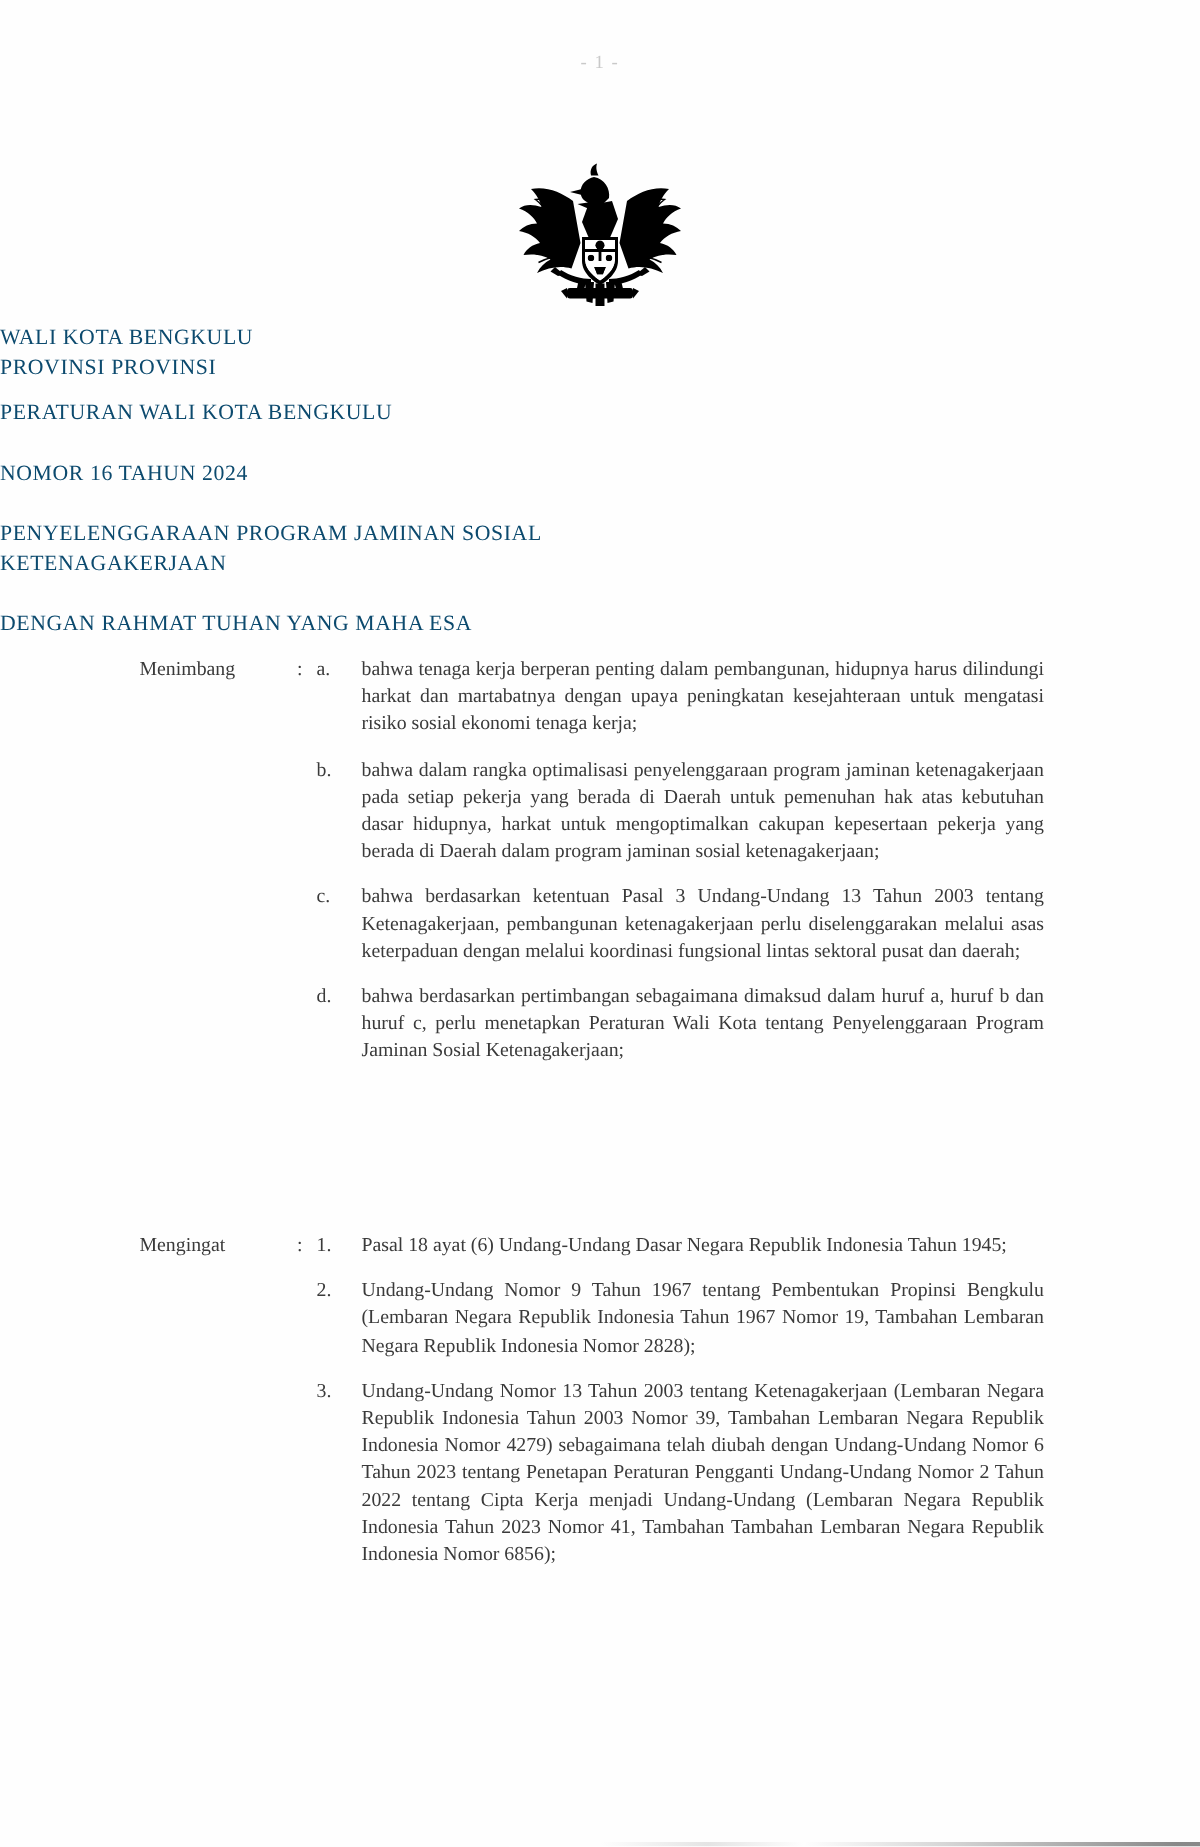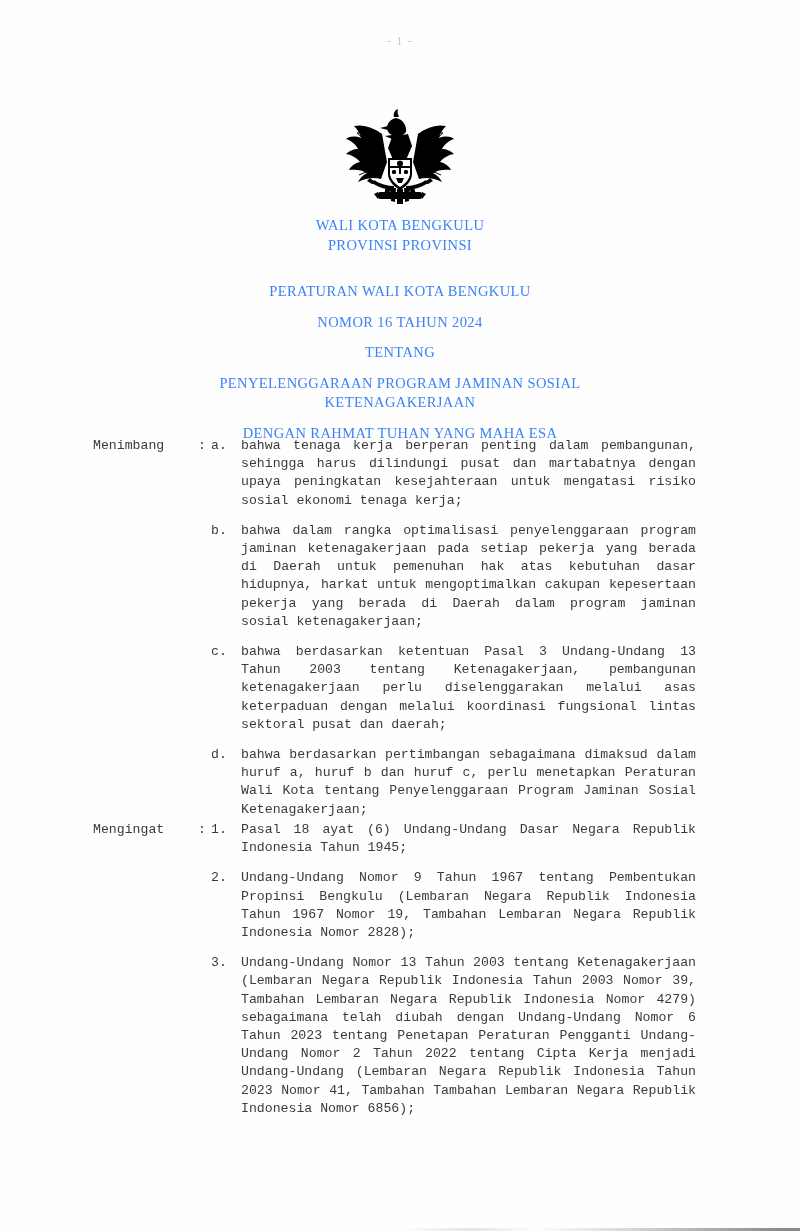--- a/index.html
+++ b/index.html
@@ -51,46 +51,44 @@
     height: 104px;
     filter: grayscale(100%) contrast(150%);
   }
 
   
   .heading {
     position: absolute;
     top: 216px;
     left: 0;
     width: 800px;
-    text-align: center;
-    color: #3b82f6;
+    color: #0c4a6e;
   }
   .heading .ln {
     font-size: 14.5px;
     line-height: 19.5px;
     letter-spacing: 0.4px;
     white-space: pre-line;
   }
-  .heading .gap-sm { margin-top: 11px; }
-  .heading .gap-md { margin-top: 27px; }
+  .heading .gap-sm { margin-top: 21px; }
+  .heading .gap-md { margin-top: 11px; }
 
   
   .body-block {
     position: absolute;
     left: 0;
     width: 800px;
   }
   #menimbang-block { top: 437px; }
   #mengingat-block { top: 821px; }
 
   .clause-row {
     display: flex;
     align-items: flex-start;
     margin-bottom: 12px;
-    font-family: Liberation Mono, monospace;
   }
   .clause-row:last-child { margin-bottom: 0; }
 
   .label-cell {
     width: 105px;
     flex: 0 0 105px;
     margin-left: 93px;
     font-size: 13.2px;
     line-height: 18.2px;
     color: #3a3a3a;
@@ -195,33 +193,32 @@
         <path d="M82 90 L78 88 L78 95 Z"></path>
       </g>
     </svg>
   </div>
 
   <div class="heading">
     <div class="ln">WALI KOTA BENGKULU</div>
     <div class="ln">PROVINSI PROVINSI</div>
     <div class="ln gap-md">PERATURAN WALI KOTA BENGKULU</div>
     <div class="ln gap-sm">NOMOR  16  TAHUN 2024</div>
-    <div class="ln gap-sm">TENTANG</div>
     <div class="ln gap-sm">PENYELENGGARAAN PROGRAM JAMINAN SOSIAL
 KETENAGAKERJAAN</div>
     <div class="ln gap-sm">DENGAN RAHMAT TUHAN YANG MAHA ESA</div>
   </div>
 
   <div class="body-block" id="menimbang-block">
 
     <div class="clause-row">
       <div class="label-cell">Menimbang</div>
       <div class="colon-cell">:</div>
       <div class="marker-cell">a.</div>
-      <div class="text-cell last-justify">bahwa tenaga kerja berperan penting dalam pembangunan, sehingga harus dilindungi pusat dan martabatnya dengan upaya peningkatan kesejahteraan untuk mengatasi risiko sosial ekonomi tenaga kerja;</div>
+      <div class="text-cell last-justify">bahwa tenaga kerja berperan penting dalam pembangunan, hidupnya harus dilindungi harkat dan martabatnya dengan upaya peningkatan kesejahteraan untuk mengatasi risiko sosial ekonomi tenaga kerja;</div>
     </div>
 
     <div class="clause-row">
       <div class="label-cell"></div>
       <div class="colon-cell"></div>
       <div class="marker-cell">b.</div>
       <div class="text-cell last-justify">bahwa dalam rangka optimalisasi penyelenggaraan program jaminan ketenagakerjaan pada setiap pekerja yang berada di Daerah untuk pemenuhan hak atas kebutuhan dasar hidupnya, harkat untuk mengoptimalkan cakupan kepesertaan pekerja yang berada di Daerah dalam program jaminan sosial ketenagakerjaan;</div>
     </div>
 
     <div class="clause-row">

